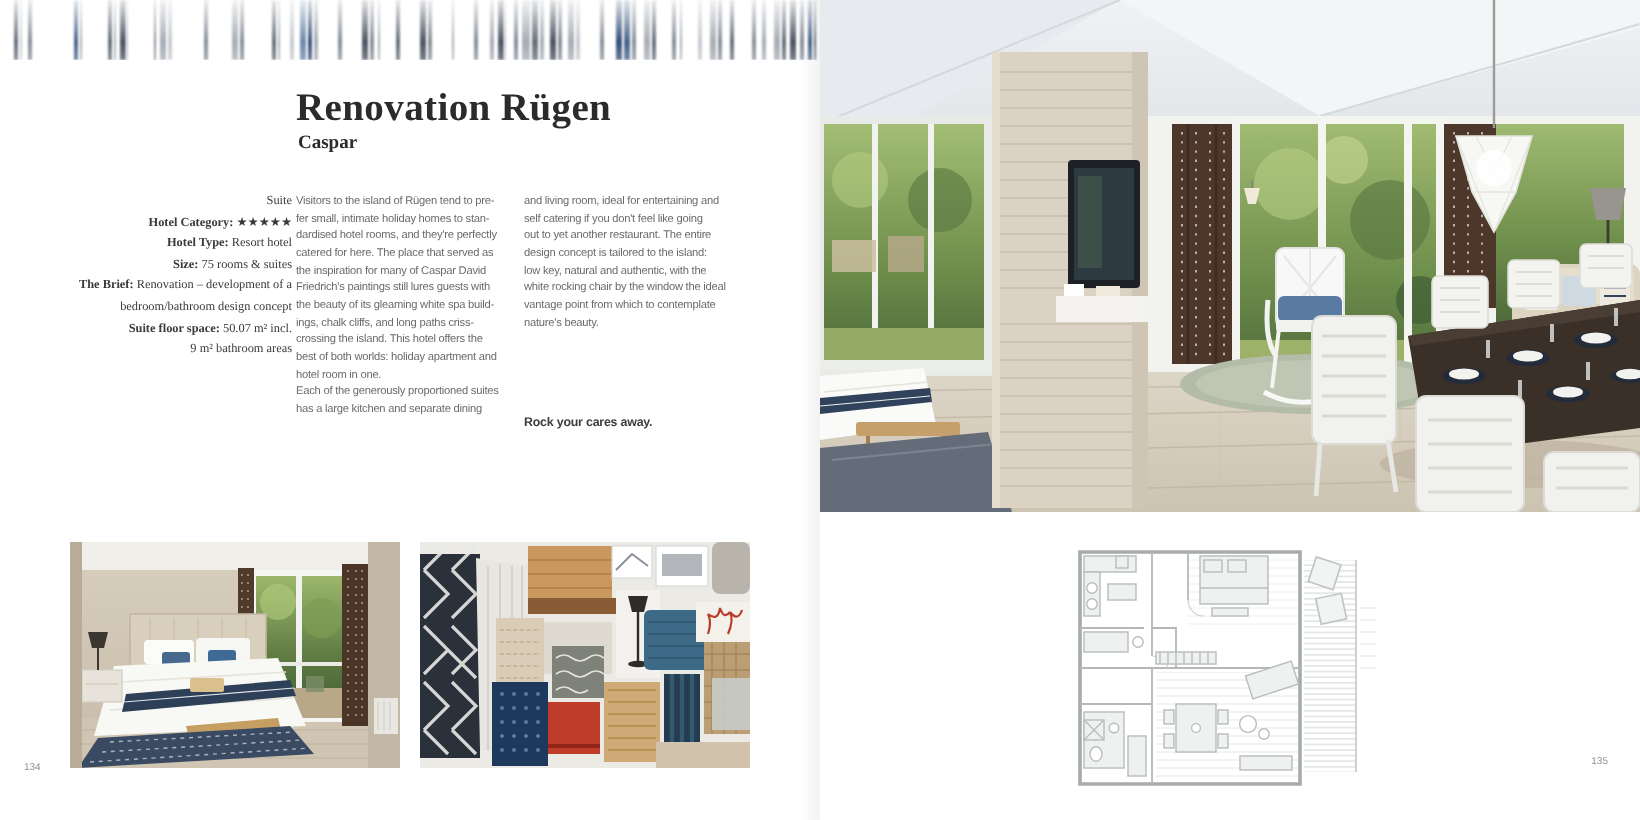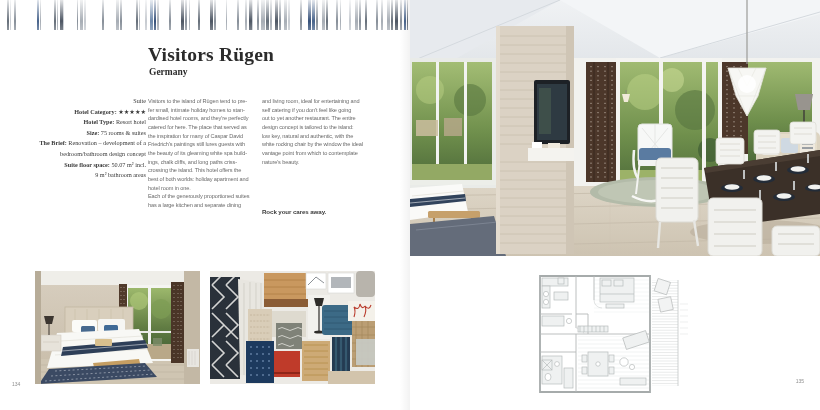--- a/index.html
+++ b/index.html
@@ -102,22 +102,22 @@
       <div class="stripe" style="left: 376px; width: 2px; background: rgb(135, 143, 153);"></div>
       <div class="stripe" style="left: 381px; width: 1.5px; background: rgb(167, 173, 181);"></div>
       <div class="stripe" style="left: 387px; width: 3px; background: rgb(167, 173, 181);"></div>
       <div class="stripe" style="left: 391px; width: 2px; background: rgb(102, 111, 122);"></div>
       <div class="stripe" style="left: 395px; width: 3px; background: rgb(77, 86, 99);"></div>
       <div class="stripe" style="left: 400px; width: 2px; background: rgb(135, 143, 153);"></div>
       <div class="stripe" style="left: 404px; width: 1.5px; background: rgb(72, 100, 140);"></div>
       <div class="stripe" style="left: 407px; width: 1px; background: rgb(102, 111, 122);"></div>
     </div>
 
-  <h1 class="title">Visitors Rügen</h1>
-  <h2 class="subtitle">Germany</h2>
+  <h1 class="title">Renovation Rügen</h1>
+  <h2 class="subtitle">Caspar</h2>
 
   <div class="meta">
       <div>Suite</div>
       <div><b>Hotel Category:</b> ★★★★★</div>
       <div><b>Hotel Type:</b> Resort hotel</div>
       <div><b>Size:</b> 75 rooms &amp; suites</div>
       <div><b>The Brief:</b> Renovation – development of a</div>
       <div>bedroom/bathroom design concept</div>
       <div><b>Suite floor space:</b> 50.07 m² incl.</div>
       <div>9 m² bathroom areas</div>

